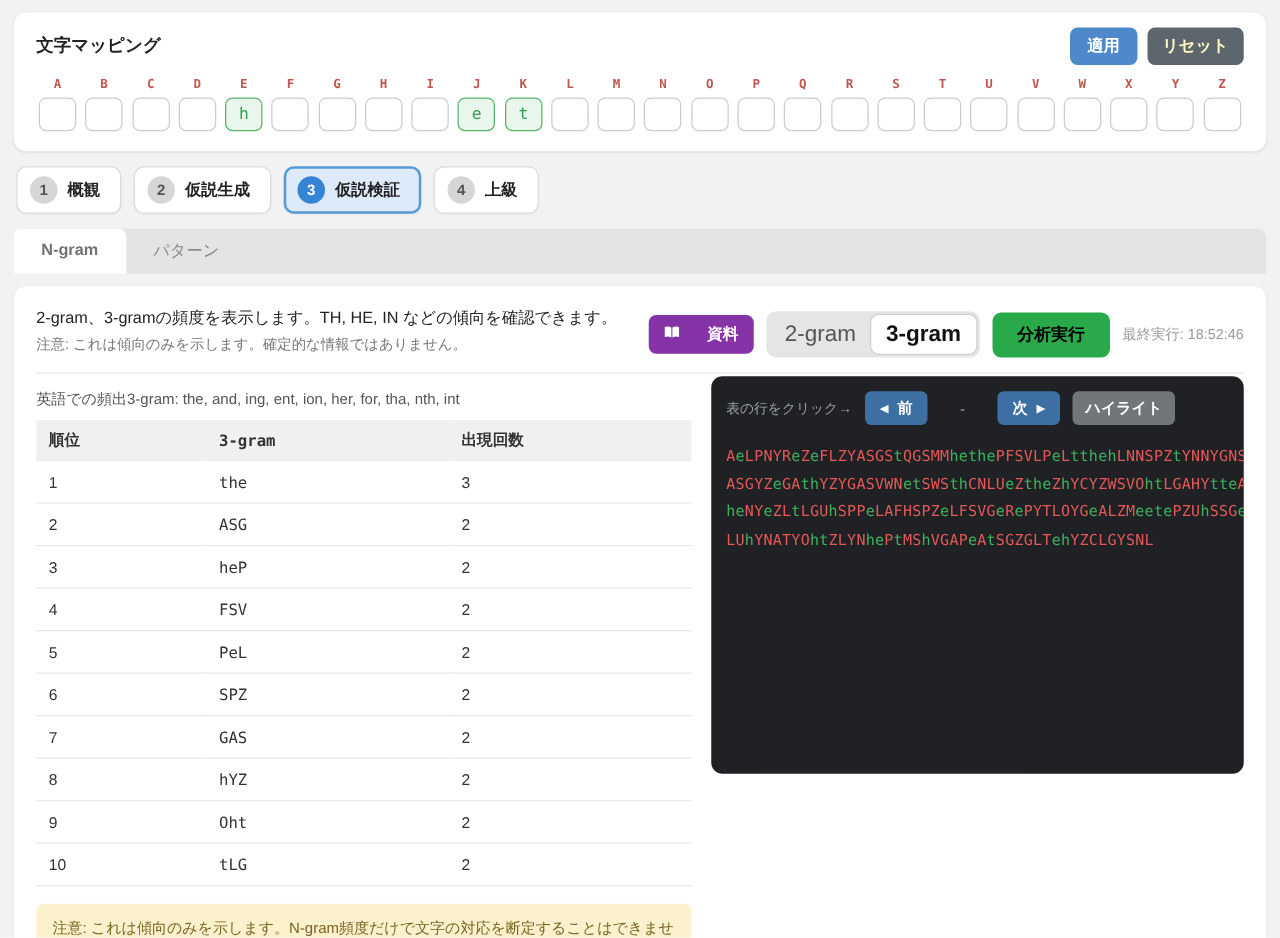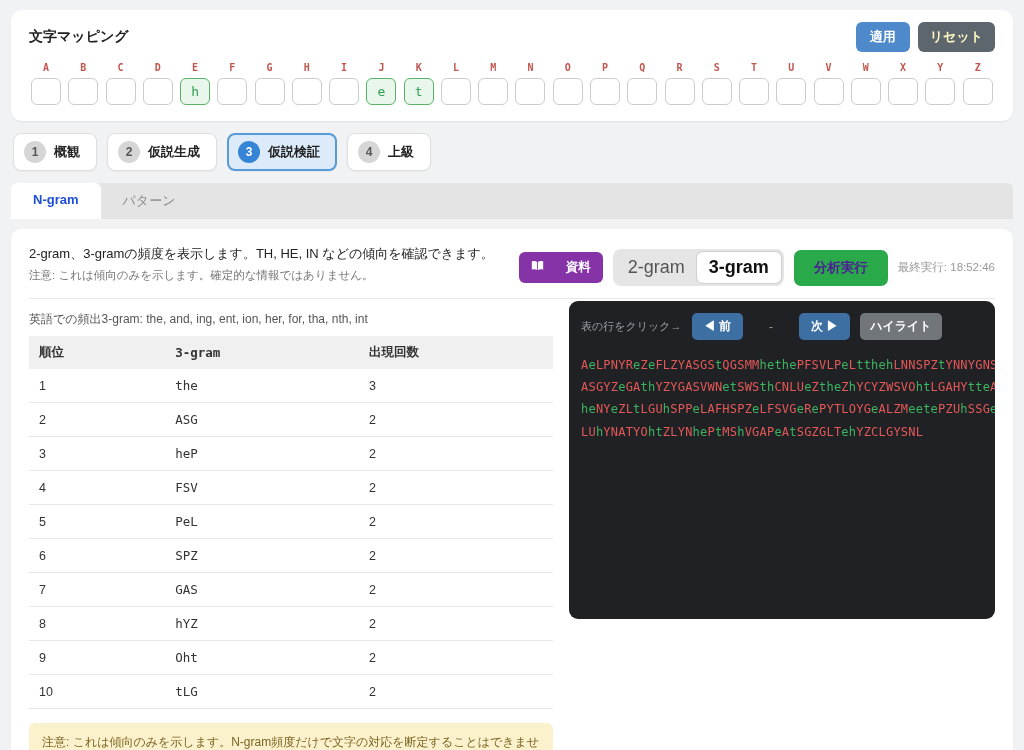--- a/index.html
+++ b/index.html
@@ -13,21 +13,21 @@
   .card {
     background:#fff;
     border-radius:10px;
     box-shadow:0 1px 2px rgba(0,0,0,0.07);
   }
   
   .map-card { padding:12px 18px 16px; margin-bottom:12px; }
   .map-head { display:flex; justify-content:space-between; align-items:center; margin-bottom:10px;gap:43px; }
   .map-title { font-size:14px; font-weight:bold; }
   .map-actions { display:flex; gap:8px; }
-  .btn { border:none; border-radius:6px; cursor:pointer; font-family:Liberation Sans, sans-serif; }
+  .btn { border:none; border-radius:6px; cursor:pointer; font-family:Liberation Mono, monospace; }
   .btn-apply { background:#4e8acb; color:#fff; font-size:13px; font-weight:bold; padding:6px 14px; }
   .btn-reset { background:#5d656d; color:#fef9c3; font-size:13px; font-weight:bold; padding:6px 12px; }
   .letter-grid { display:flex; justify-content:space-between; }
   .letter-cell { display:flex; flex-direction:column; align-items:center; width:34px; }
   .letter-label {
     font-family:"DejaVu Sans Mono",monospace;
     font-size:10px; font-weight:bold; color:#c0574f; margin-bottom:5px;
   }
   .letter-box {
     width:30px; height:27px; border:1px solid #ccc; border-radius:6px;
@@ -47,35 +47,35 @@
   .step-num {
     width:22px; height:22px; border-radius:50%; background:#d6d6d6; color:#555;
     font-size:12px; font-weight:bold; text-align:center; line-height:22px;
   }
   .step-label { font-size:13px; font-weight:bold; color:#222; }
   .step.active { background:#dceafa; border:2px solid #569ad8; padding:6px 15px 6px 9px; }
   .step.active .step-num { background:#3584d6; color:#fff; }
   
   .subtabs { background:#e4e4e4; border-radius:6px 6px 0 0; display:flex; margin-bottom:10px; }
   .subtab { padding:9px 22px; font-size:13px; color:#888; cursor:pointer; border-radius:6px 6px 0 0; }
-  .subtab.active { background:#fff; color:#1d4ed8; font-weight:bold; }
+  .subtab.active { background:#fff; color:#737373; font-weight:bold; }
   
   .main-card { padding:16px 18px; height:540px; }
   .desc-row { display:flex; justify-content:space-between; align-items:flex-start; padding-bottom:12px; border-bottom:1px solid #e8e8e8; }
   .desc-main { font-size:13px; color:#222; margin-bottom:5px; }
   .desc-sub { font-size:11.5px; color:#777; }
   .controls { display:flex; align-items:center; gap:10px; margin-top:4px; }
   .btn-docs {
     background:#8633a8; color:#fff; font-size:12.5px; font-weight:bold;
     padding:7px 12px; display:flex; align-items:center; gap:22px;
   }
   .seg { background:#e5e5e5; border-radius:8px; padding:3px; display:flex; }
   .seg-opt { font-size:18px; color:#555; padding:5px 12px; border-radius:6px; cursor:pointer; }
   .seg-opt.selected { background:#fff; color:#111; font-weight:bold; box-shadow:0 0 0 1px #d0d0d0; }
-  .btn-run { background:#2aa94b; color:#4c1d95; font-size:13.5px; font-weight:bold; padding:9px 20px; border-radius:7px; }
+  .btn-run { background:#2aa94b; color:#000000; font-size:13.5px; font-weight:bold; padding:9px 20px; border-radius:7px; }
   .last-run { font-size:11.5px; color:#999; }
   .columns { display:flex; gap:16px; margin-top:2px; }
   .col-left { width:524px; }
   .hint { font-size:12px; color:#555; margin:10px 0 8px; }
   table { width:100%; border-collapse:collapse; }
   thead th {
     background:#f0f0f0; text-align:left; font-size:12.5px; font-weight:bold; color:#333;
     padding:8px 10px;
   }
   tbody td { font-size:12.5px; color:#333; padding:9px 10px; border-bottom:1px solid #e8e8e8; }

